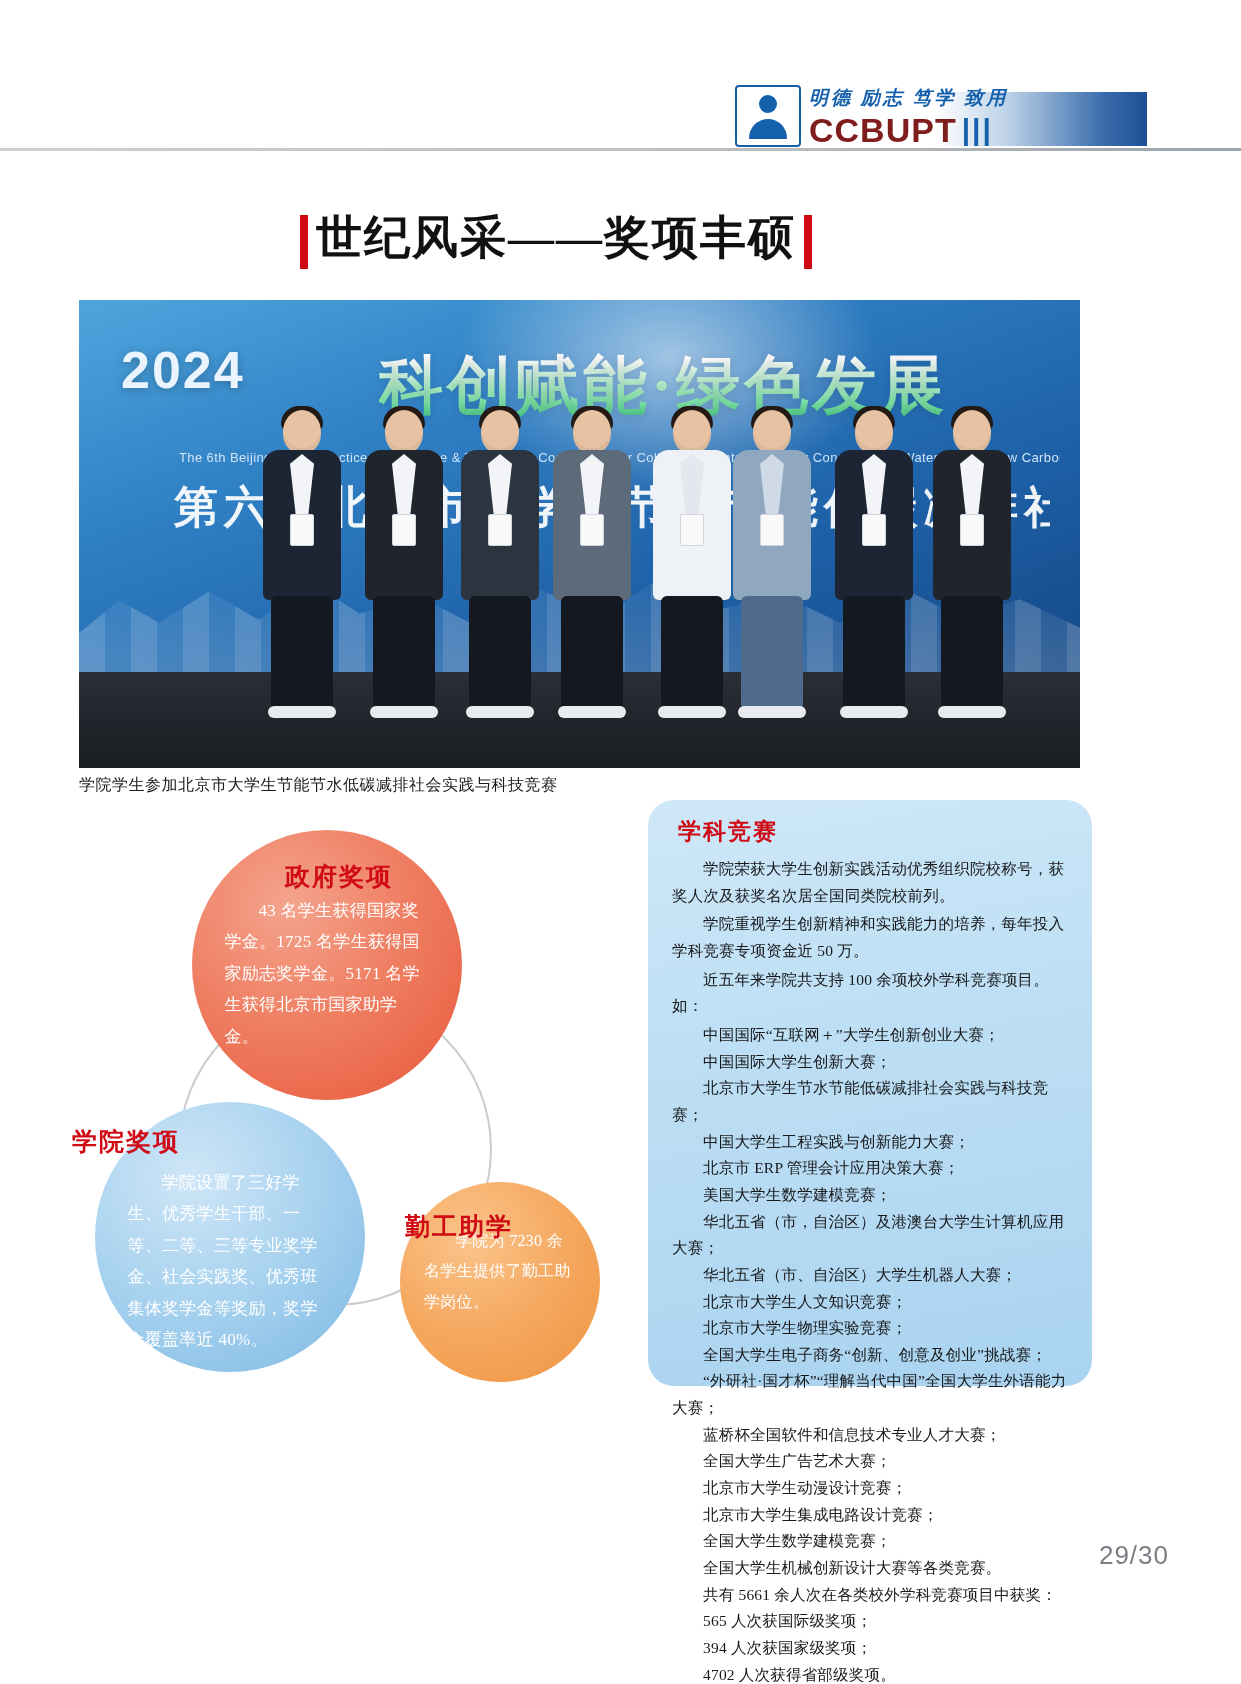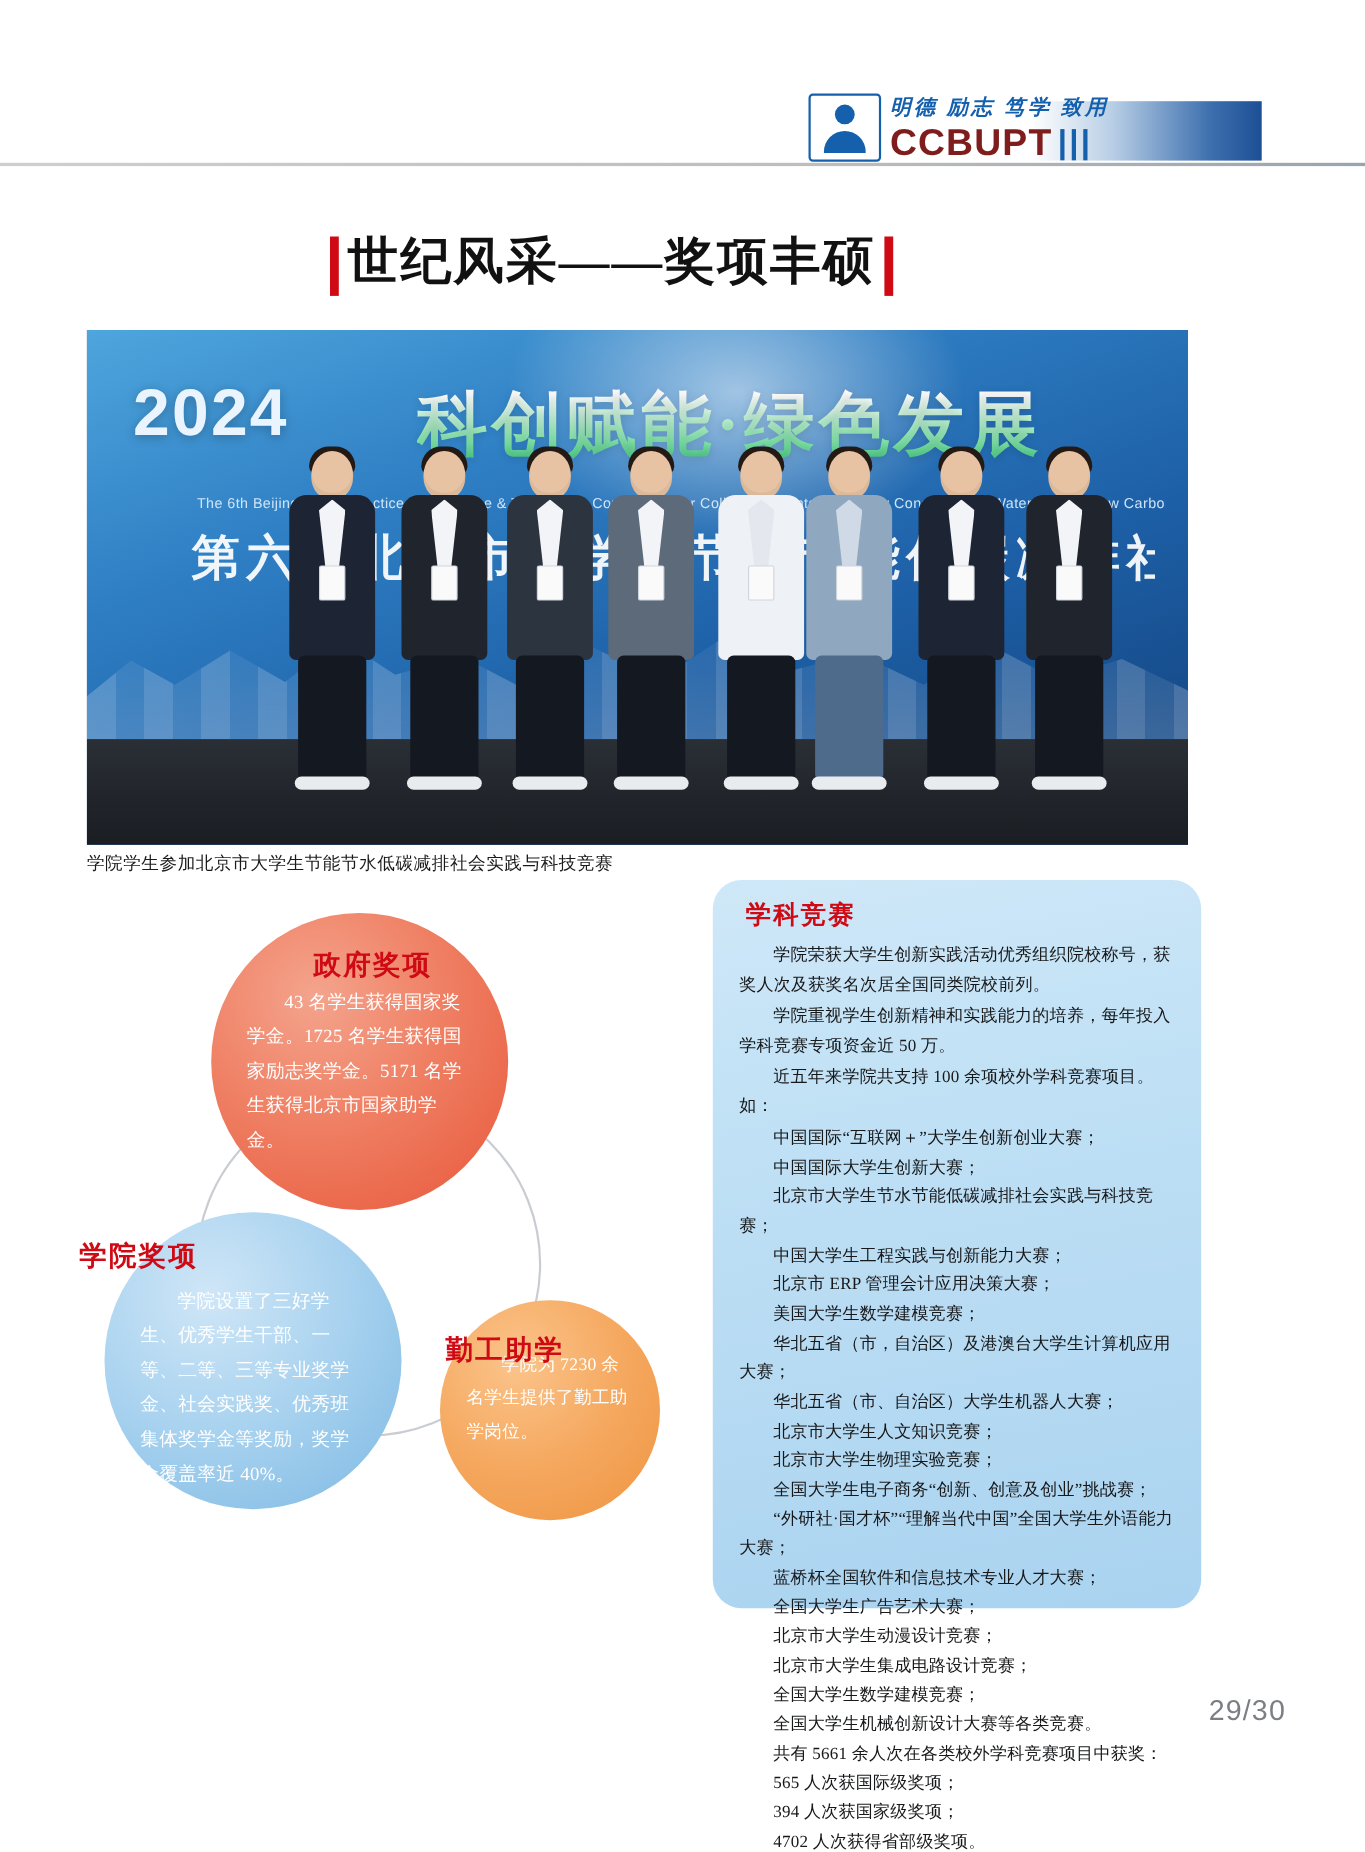--- a/index.html
+++ b/index.html
@@ -154,21 +154,21 @@
     height: 280px;
     border-radius: 50%;
     background: radial-gradient(ellipse at center, rgba(255,255,255,0.55), rgba(255,255,255,0) 70%);
   }
   .photo-2024 {
     position: absolute;
     left: 42px;
     top: 40px;
     font-family: "Liberation Sans", sans-serif;
     font-weight: bold;
-    font-size: 60px;
+    font-size: 52px;
     color: #eaf4ff;
     letter-spacing: 2px;
     text-shadow: 0 2px 10px rgba(0,0,0,.25);
   }
   .photo-slogan {
     position: absolute;
     left: 300px;
     top: 42px;
     font-family: "Liberation Serif", serif;
     font-weight: bold;
@@ -384,21 +384,21 @@
   .label-gov { left: 225px; top: 48px; }
   .label-college { left: 12px; top: 313px; }
   .label-work { left: 345px; top: 398px; }
 
   
   .panel {
     position: absolute;
     left: 648px;
     top: 800px;
     width: 444px;
-    height: 662px;
+    height: 586px;
     border-radius: 26px;
     background: linear-gradient(170deg, #cfe8f8 0%, #bfe0f5 35%, #b4d9f2 70%, #a9d3f0 100%);
   }
   .panel-title {
     position: absolute;
     left: 30px;
     top: 16px;
     font-family: "Liberation Serif", serif;
     font-weight: bold;
     font-size: 23px;

